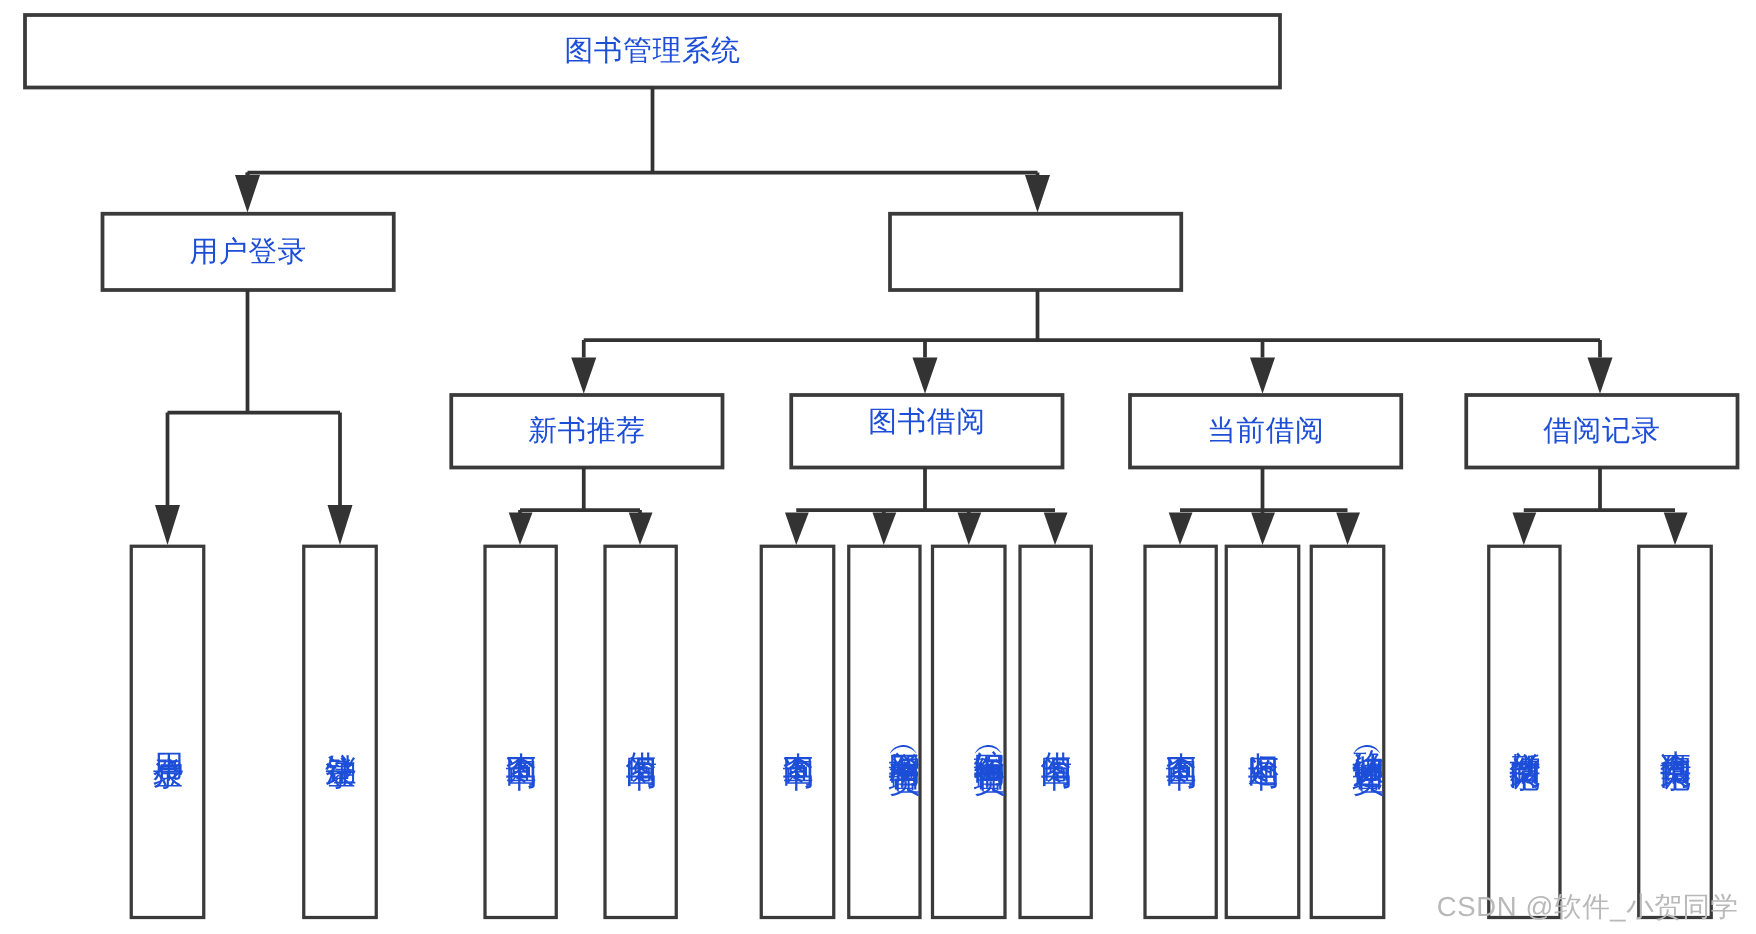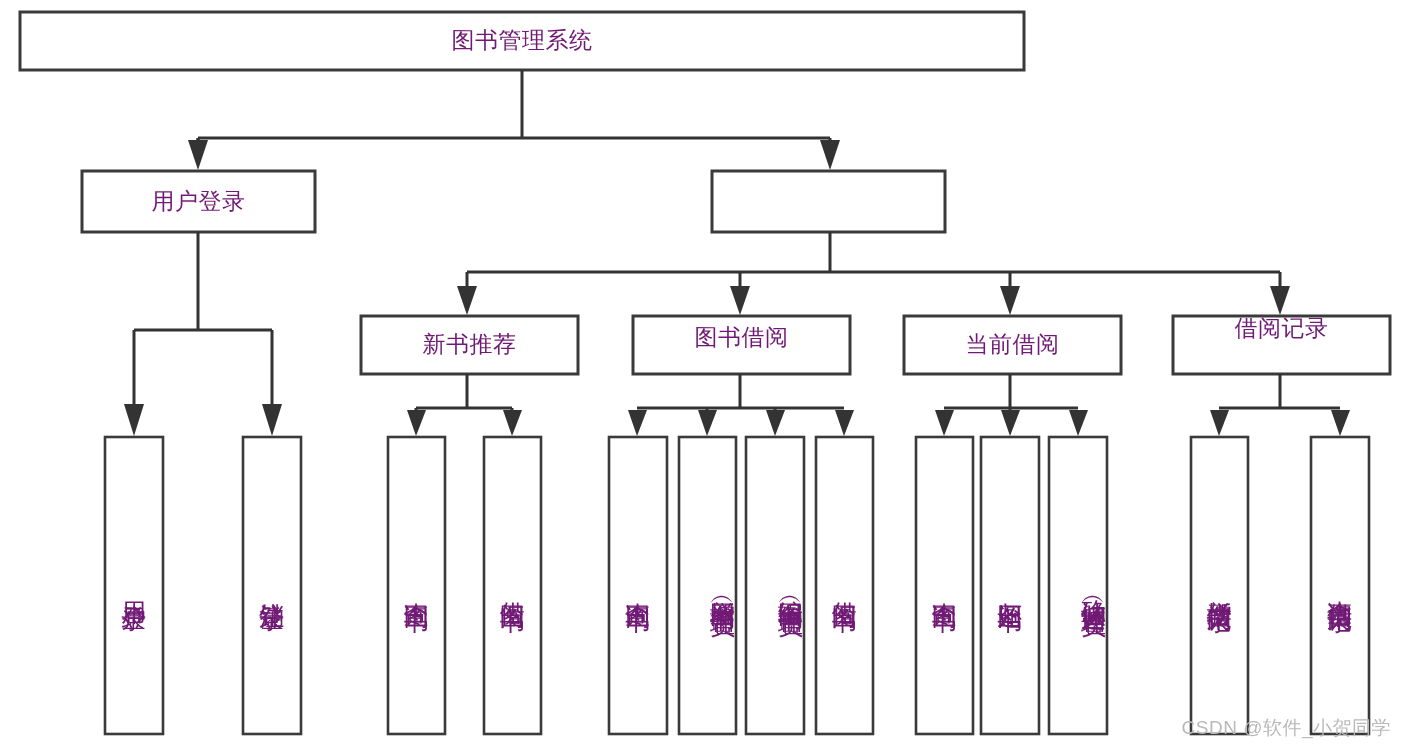--- a/index.html
+++ b/index.html
@@ -43,21 +43,21 @@
   }
   .arrow-head {
     fill: #333333;
     stroke: none;
   }
   .node-label {
     position: absolute;
     display: flex;
     align-items: center;
     justify-content: center;
-    color: #701a75;
+    color: #1d4ed8;
     font-family: "Liberation Sans", "DejaVu Sans", sans-serif;
     pointer-events: none;
     text-align: center;
   }
   .label-h {
     font-size: 23px;
     line-height: 1.2;
     letter-spacing: 0.5px;
   }
   .label-v {
@@ -72,21 +72,21 @@
     box-sizing: border-box;
   }
   .label-v.center-v {
     align-items: center;
     padding-top: 0;
   }
   .watermark {
     position: absolute;
     right: 14px;
     bottom: 6px;
-    font-size: 19px;
+    font-size: 22px;
     color: #b9b9b9;
     font-family: "Liberation Sans", "DejaVu Sans", sans-serif;
     white-space: nowrap;
     letter-spacing: 0.5px;
   }
 </style>
 </head>
 <body>
 
 <div id="diagram-root">
@@ -177,21 +177,21 @@
 
   </svg>
 
   <div class="node-label label-h" style="left:20px; top:12px; width:1004px; height:58px;">图书管理系统</div>
 
   <div class="node-label label-h" style="left:82px; top:171px; width:233px; height:61px;">用户登录</div>
 
   <div class="node-label label-h" style="left:361px; top:316px; width:217px; height:58px;">新书推荐</div>
   <div class="node-label label-h" style="left:633px; top:316px; width:217px; height:44px;">图书借阅</div>
   <div class="node-label label-h" style="left:904px; top:316px; width:217px; height:58px;border-radius:21px;">当前借阅</div>
-  <div class="node-label label-h" style="left:1173px; top:300px; width:217px; height:58px;">借阅记录</div>
+  <div class="node-label label-h" style="left:1173px; top:316px; width:217px; height:58px;">借阅记录</div>
 
   <div class="node-label label-v center-v" style="left:105px; top:437px; width:58px; height:297px;">用户登录</div>
   <div class="node-label label-v center-v" style="left:243px; top:437px; width:58px; height:297px;">注销登录</div>
 
   <div class="node-label label-v center-v" style="left:388px; top:437px; width:57px; height:297px;">查询图书</div>
   <div class="node-label label-v center-v" style="left:484px; top:437px; width:57px; height:297px;">借阅图书</div>
 
   <div class="node-label label-v center-v" style="left:609px; top:437px; width:58px; height:297px;">查询图书</div>
   <div class="node-label label-v" style="left:679px; top:437px; width:57px; height:297px;">新增图书（管理员）</div>
   <div class="node-label label-v" style="left:746px; top:437px; width:58px; height:297px;">编辑图书（管理员）</div>

